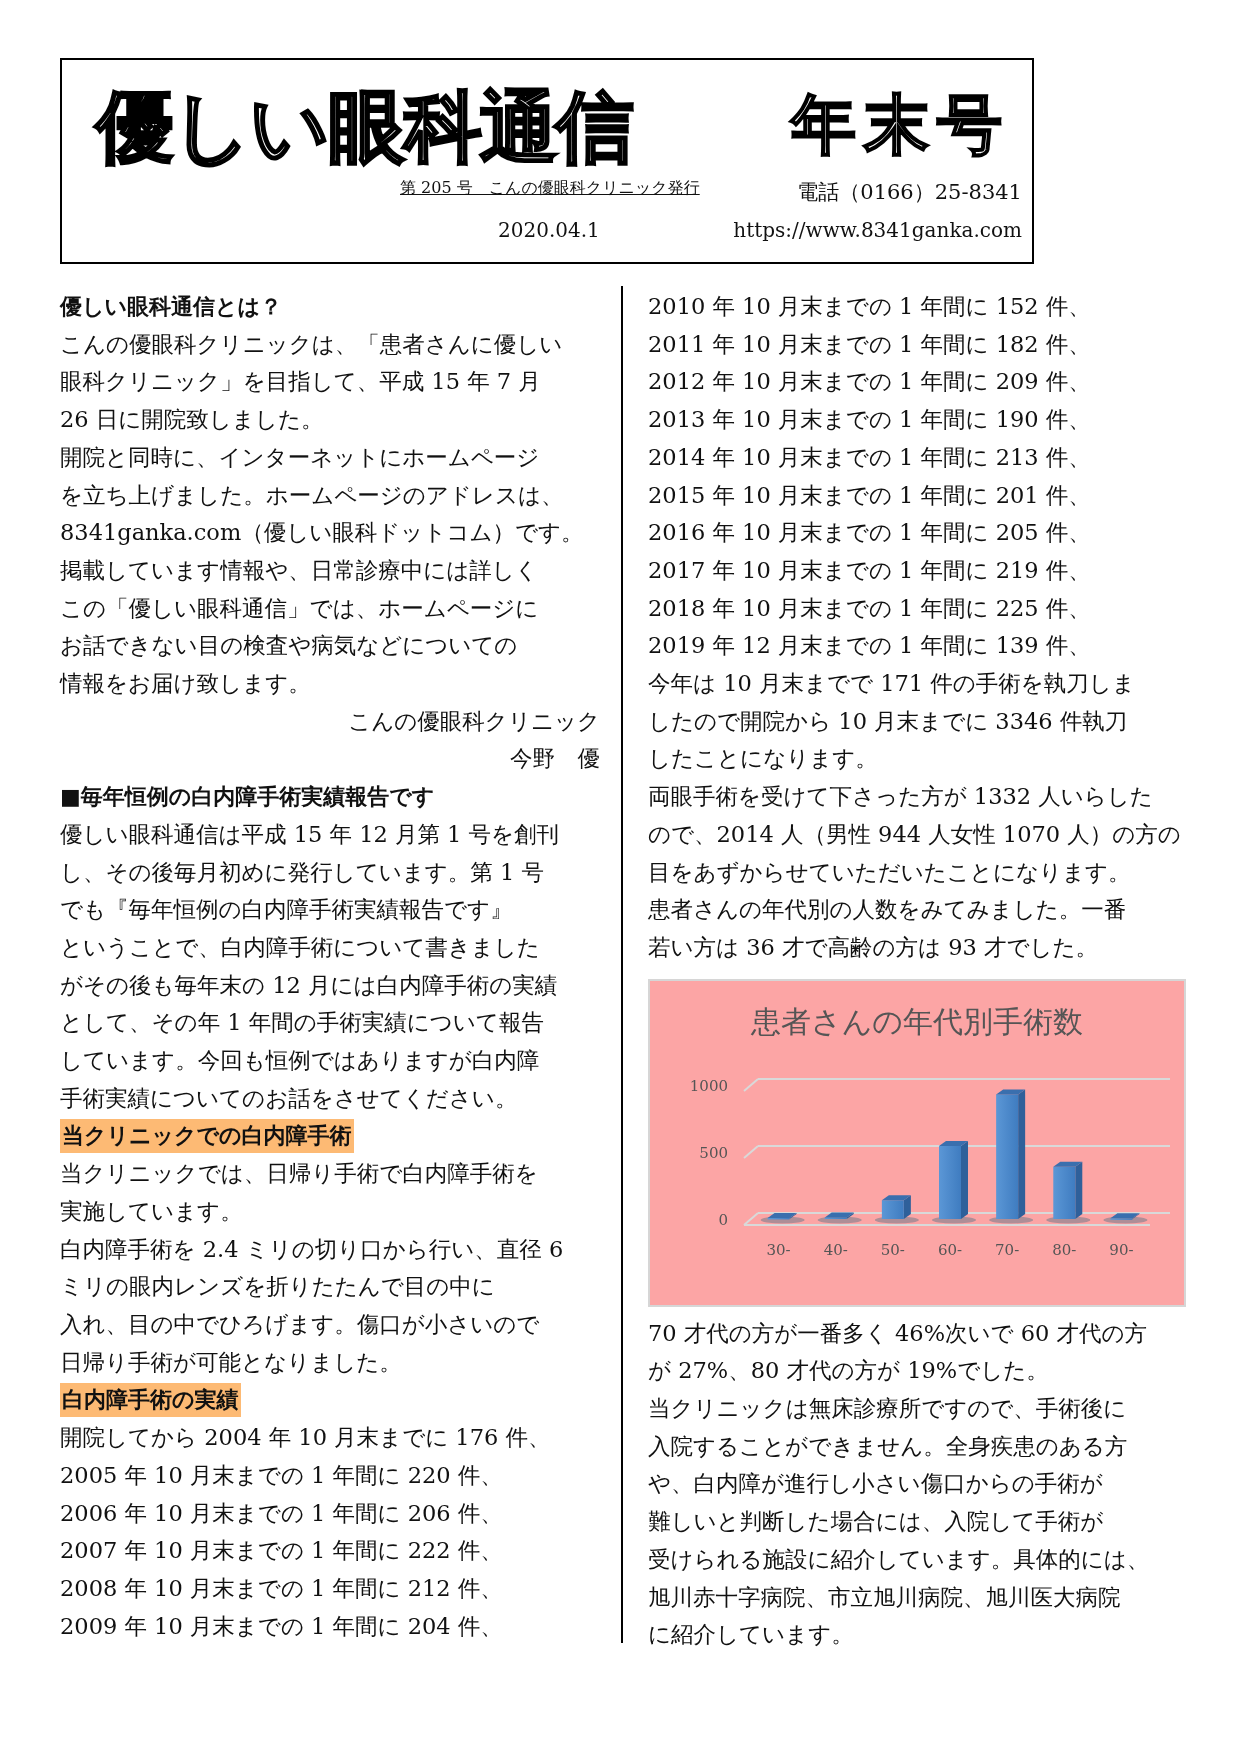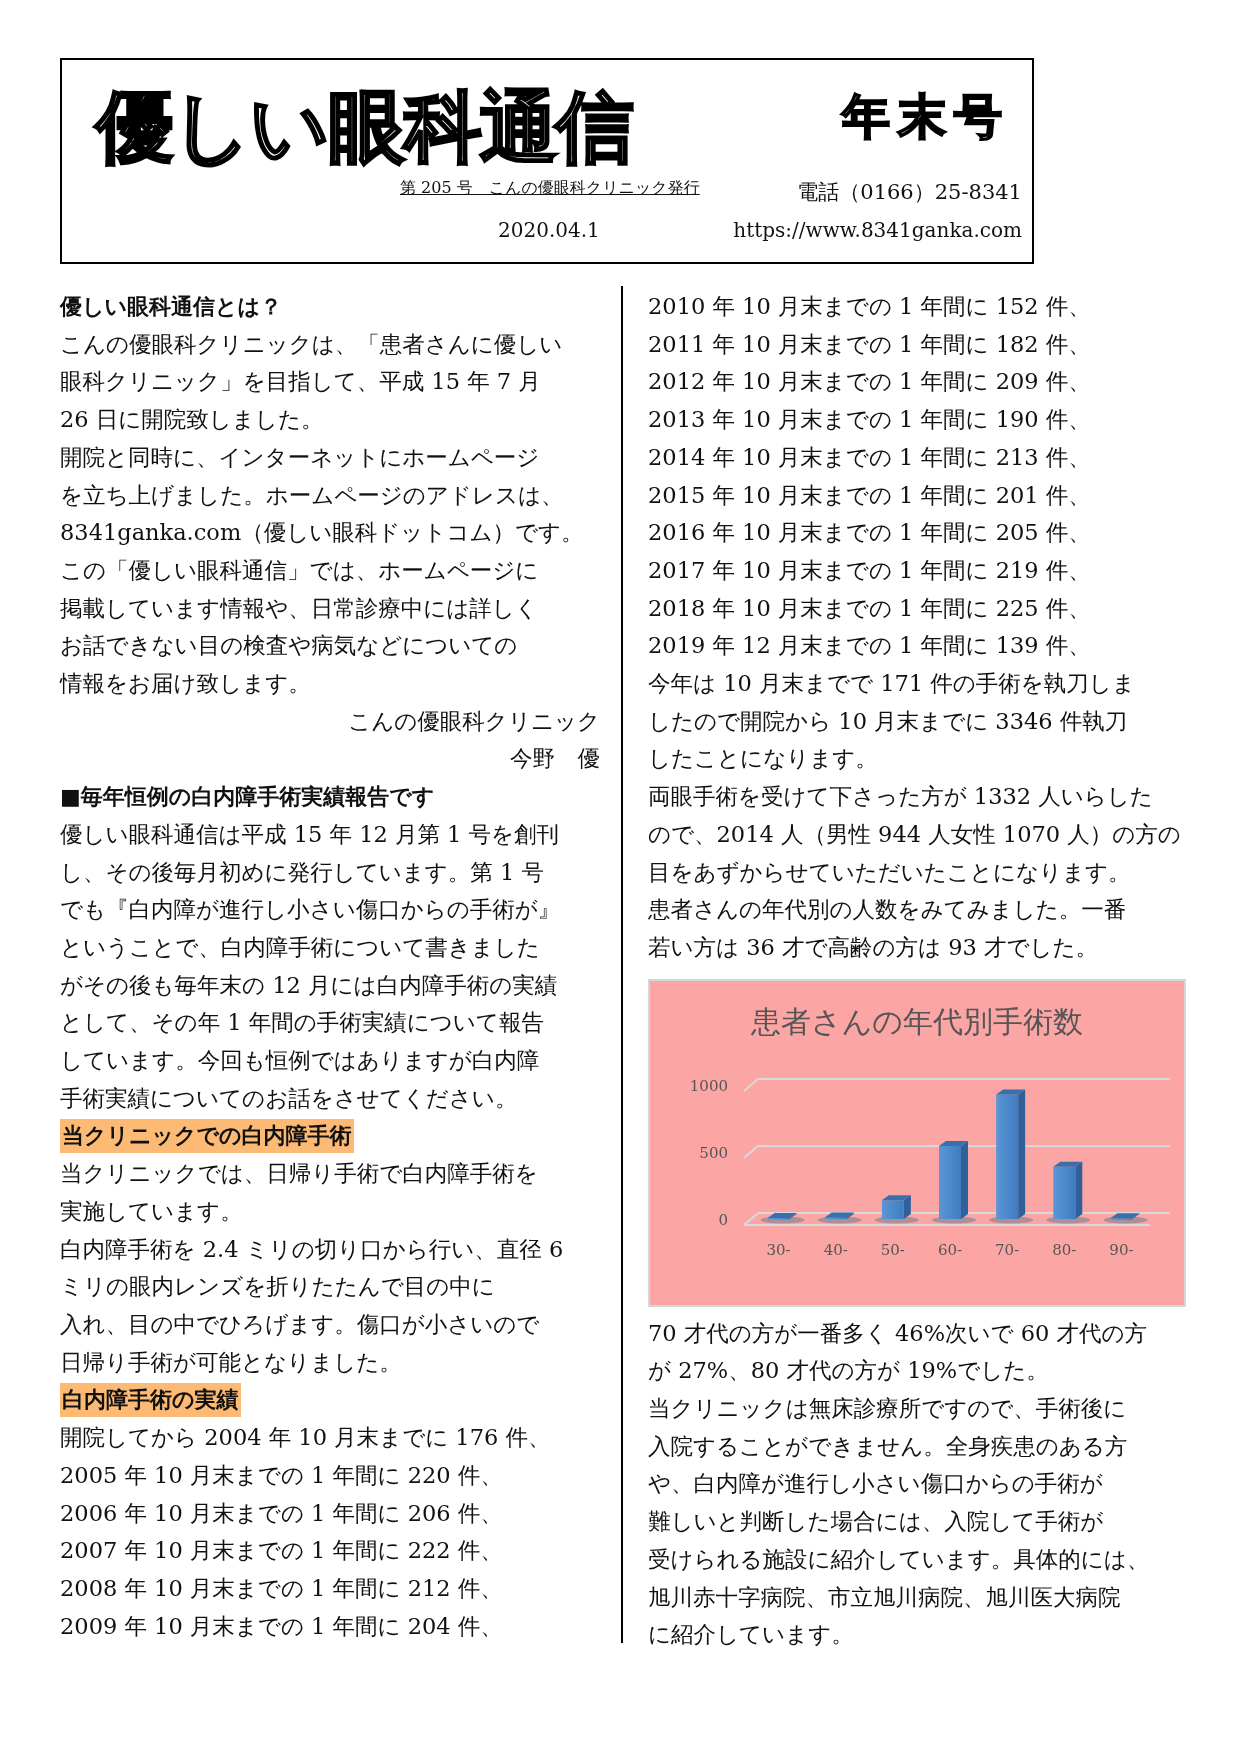--- a/index.html
+++ b/index.html
@@ -4,21 +4,21 @@
 <style>
   html, body { margin:0; padding:0; background:#ffffff; }
   body { width:1240px; height:1754px; position:relative; overflow:hidden;
          font-family:"DejaVu Serif", "Liberation Serif", serif; color:#111; }
   .header-box { position:absolute; left:60px; top:58px; width:974px; height:206px;
                 border:2px solid #000; box-sizing:border-box; }
   .masthead { position:absolute; left:34px; top:28px; font-family:"DejaVu Sans", sans-serif;
               font-weight:bold; font-size:78px; letter-spacing:-2px; color:#fff;
               -webkit-text-stroke:2.5px #000; line-height:1; }
   .issue-type { position:absolute; right:22px; top:32px; font-family:"DejaVu Sans", sans-serif;
-                font-weight:bold; font-size:48px; letter-spacing:8px; color:#fff;
+                font-weight:bold; font-size:65px; letter-spacing:8px; color:#fff;
                 -webkit-text-stroke:2px #000; line-height:1; }
   .hdr-line1 { position:absolute; left:338px; top:118px; font-size:16px; white-space:nowrap;text-decoration:underline; }
   .hdr-phone { position:absolute; right:10px; top:118px; font-size:21px; white-space:nowrap; }
   .hdr-date { position:absolute; left:436px; top:158px; font-size:20px; }
   .hdr-url { position:absolute; right:10px; top:158px; font-size:20px; }
 
   .col { position:absolute; top:288px; font-size:22.5px; line-height:37.7px; }
   .col-left { left:60px; width:540px; }
   .col-right { left:648px; width:545px; }
   .divider { position:absolute; left:621px; top:286px; width:2px; height:1357px; background:#000; }
@@ -49,32 +49,32 @@
 
 <div class="col col-left">
   <p class="h">優しい眼科通信とは？</p>
   <div id="intro">
       <p class="p">こんの優眼科クリニックは、「患者さんに優しい</p>
       <p class="p">眼科クリニック」を目指して、平成 15 年 7 月</p>
       <p class="p">26 日に開院致しました。</p>
       <p class="p">開院と同時に、インターネットにホームページ</p>
       <p class="p">を立ち上げました。ホームページのアドレスは、</p>
       <p class="p">8341ganka.com（優しい眼科ドットコム）です。</p>
+      <p class="p">掲載しています情報や、日常診療中には詳しく</p>
       <p class="p">この「優しい眼科通信」では、ホームページに</p>
-      <p class="p">掲載しています情報や、日常診療中には詳しく</p>
       <p class="p">お話できない目の検査や病気などについての</p>
       <p class="p">情報をお届け致します。</p>
     </div>
   <p class="p right">こんの優眼科クリニック</p>
   <p class="p right">今野　優</p>
   <p class="h">■毎年恒例の白内障手術実績報告です</p>
   <div id="report">
       <p class="p">優しい眼科通信は平成 15 年 12 月第 1 号を創刊</p>
       <p class="p">し、その後毎月初めに発行しています。第 1 号</p>
-      <p class="p">でも『白内障が進行し小さい傷口からの手術が』</p>
+      <p class="p">でも『毎年恒例の白内障手術実績報告です』</p>
       <p class="p">ということで、白内障手術について書きました</p>
       <p class="p">がその後も毎年末の 12 月には白内障手術の実績</p>
       <p class="p">として、その年 1 年間の手術実績について報告</p>
       <p class="p">しています。今回も恒例ではありますが白内障</p>
       <p class="p">手術実績についてのお話をさせてください。</p>
     </div>
   <p class="h"><span class="h-hl">当クリニックでの白内障手術</span></p>
   <div id="clinic">
       <p class="p">当クリニックでは、日帰り手術で白内障手術を</p>
       <p class="p">実施しています。</p>

